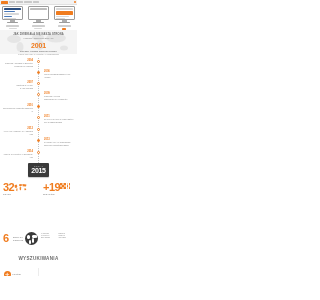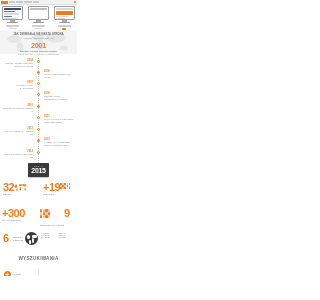--- a/index.html
+++ b/index.html
@@ -284,44 +284,20 @@
           <i></i>
           <i class="pale"></i>
         <i></i>
           <i class="pale"></i>
           <i></i>
           <i class="pale"></i>
           <i></i>
       </div>
     </div>
 
-    <div class="statrow" style="margin-top:4px">
-      <div class="stat" style="left:2px;top:1px">
-        <div class="bignum">+300</div>
-        <div class="statlbl">PRACOWNIKÓW</div>
-      </div>
-      <div class="peoplegrid" style="left:40px;top:2px">
-        <i></i>
-          <i class="pale"></i>
-          <i></i>
-          <i class="pale"></i>
-        <i class="pale"></i>
-          <i></i>
-          <i class="pale"></i>
-          <i></i>
-        <i></i>
-          <i class="pale"></i>
-          <i></i>
-          <i class="pale"></i>
-      </div>
-      <div class="stat" style="left:64px;top:1px">
-        <div class="bignum">9</div>
-      </div>
-      <div class="statlbl" style="position:absolute;left:40px;top:17px;width:36px">BIUROWYCH PIĘTER</div>
-    </div>
 
   </div>
 
   <div style="position:absolute;left:3px;top:233px">
     <div class="bignum" style="display:inline-block;vertical-align:top">6</div>
     <div class="statlbl" style="display:inline-block;width:12px;vertical-align:top;padding-top:3px">BIUR NA ŚWIECIE</div>
   </div>
 
   <div class="globewrap">
     <div class="globe">

